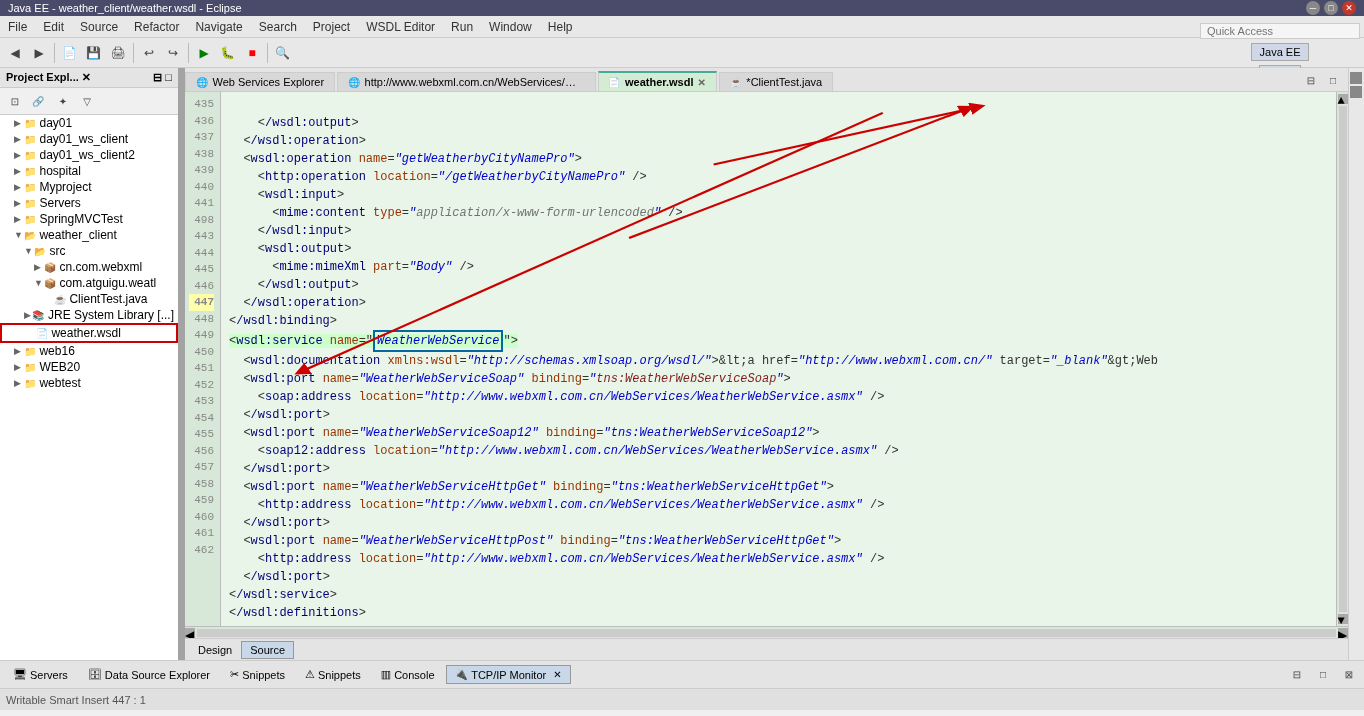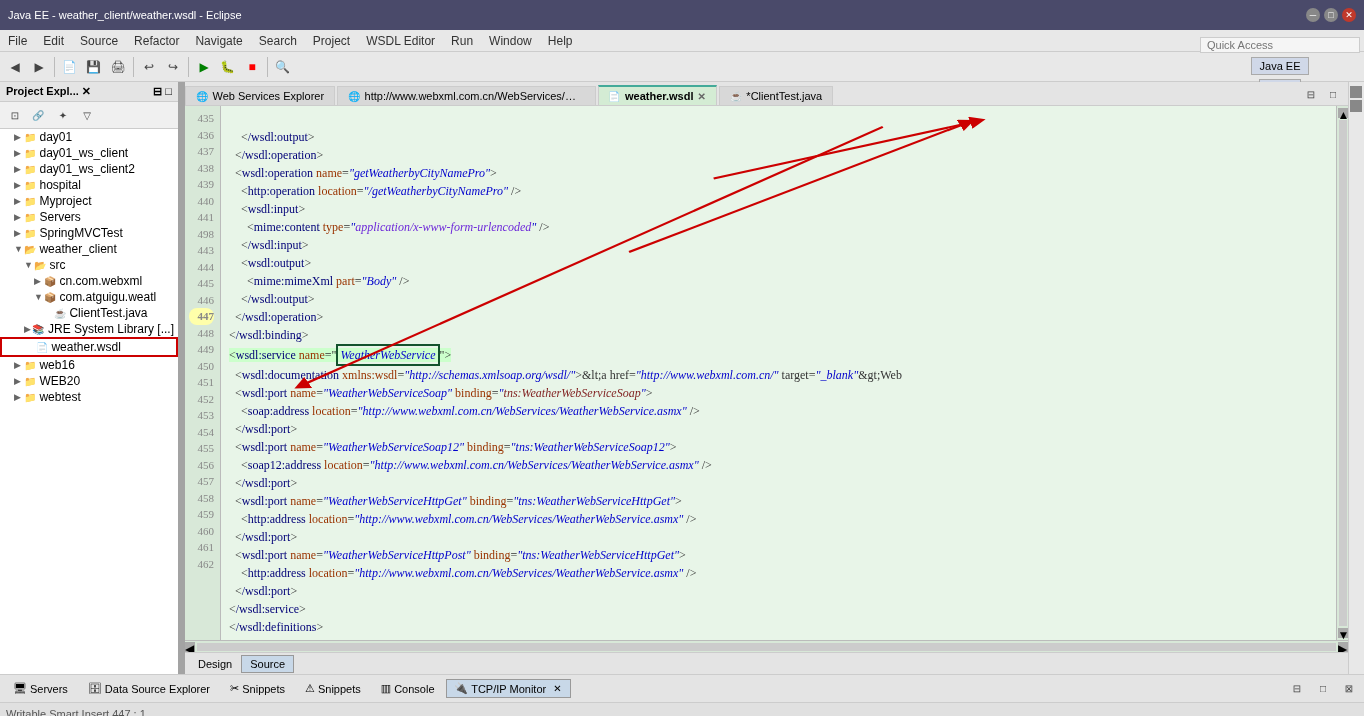--- a/index.html
+++ b/index.html
@@ -2,21 +2,21 @@
 <html><head>
   <meta charset="utf-8">
   <style>
     * { margin: 0; padding: 0; box-sizing: border-box; }
     body { font-family: 'Segoe UI', Arial, sans-serif; font-size: 12px; background: #f0f0f0; overflow: hidden; width: 1364px; height: 716px; }
 
     
     #title-bar {
       background: #4a4a6a;
       color: white;
-      height: 30px;
+      height: 16px;
       display: flex;
       align-items: center;
       padding: 0 8px;
       font-size: 11px;
       justify-content: space-between;
     }
     #title-bar .win-controls { display: flex; gap: 4px; }
     #title-bar .win-btn { width: 14px; height: 14px; border-radius: 50%; display: flex; align-items: center; justify-content: center; font-size: 9px; cursor: pointer; }
     #title-bar .win-btn.min { background: #888; }
     #title-bar .win-btn.max { background: #888; }
@@ -152,21 +152,21 @@
     }
     .tab .tab-close { font-size: 10px; color: #666; }
     .tab .tab-icon { font-size: 10px; }
 
     
     #code-editor {
       flex: 1;
       background: #e8f5e8;
       overflow: auto;
       display: flex;
-      font-family: Liberation Serif, serif;
+      font-family: Liberation Mono, monospace;
       font-size: 12px;
       position: relative;
     }
     #line-numbers {
       background: #d8e8d8;
       border-right: 1px solid #bbb;
       padding: 4px 6px 4px 4px;
       color: #888;
       font-size: 11px;
       min-width: 36px;
@@ -183,21 +183,21 @@
       overflow: auto;
     }
     .code-line { line-height: 1.5; }
     .attr { color: #993300; }
     .val { color: #0000cc; font-style: italic; }
     .tag { color: #000077; }
 
     
     .red-box-highlight {
       display: inline-block;
-      border: 2px solid #14532d;
+      border: 2px solid #0369a1;
       padding: 0 2px;
     }
 
     
     #arrow-overlay {
       position: absolute;
       top: 0; left: 0;
       width: 100%; height: 100%;
       pointer-events: none;
       z-index: 10;
@@ -447,21 +447,21 @@
         <div>437</div>
         <div>438</div>
         <div>439</div>
         <div>440</div>
         <div>441</div>
         <div>498</div>
         <div>443</div>
         <div>444</div>
         <div>445</div>
         <div>446</div>
-        <div style="background:#ffffaa;font-weight:bold;border-radius:8px;">447</div>
+        <div style="background:#ffffaa;font-weight:bold;">447</div>
         <div>448</div>
         <div>449</div>
         <div>450</div>
         <div>451</div>
         <div>452</div>
         <div>453</div>
         <div>454</div>
         <div>455</div>
         <div>456</div>
         <div>457</div>
@@ -470,21 +470,21 @@
         <div>460</div>
         <div>461</div>
         <div>462</div>
       </div>
       <div id="code-content">
 <span class="code-line">    &lt;<span class="tag">/wsdl:output</span>&gt;</span>
 <span class="code-line">  &lt;<span class="tag">/wsdl:operation</span>&gt;</span>
 <span class="code-line">  &lt;<span class="tag">wsdl:operation</span> <span class="attr">name</span>=<span class="val">"<span style="font-style:italic;color:#0000cc">getWeatherbyCityNamePro</span>"</span>&gt;</span>
 <span class="code-line">    &lt;<span class="tag">http:operation</span> <span class="attr">location</span>=<span class="val">"<span style="font-style:italic;color:#0000cc">/getWeatherbyCityNamePro</span>"</span> /&gt;</span>
 <span class="code-line">    &lt;<span class="tag">wsdl:input</span>&gt;</span>
-<span class="code-line">      &lt;<span class="tag">mime:content</span> <span class="attr">type</span>=<span class="val">"<span style="font-style:italic;color:#6d28d9">application/x-www-form-urlencoded</span>"</span> /&gt;</span>
+<span class="code-line">      &lt;<span class="tag">mime:content</span> <span class="attr">type</span>=<span class="val">"<span style="font-style:italic;color:#737373">application/x-www-form-urlencoded</span>"</span> /&gt;</span>
 <span class="code-line">    &lt;<span class="tag">/wsdl:input</span>&gt;</span>
 <span class="code-line">    &lt;<span class="tag">wsdl:output</span>&gt;</span>
 <span class="code-line">      &lt;<span class="tag">mime:mimeXml</span> <span class="attr">part</span>=<span class="val">"<span style="font-style:italic;color:#0000cc">Body</span>"</span> /&gt;</span>
 <span class="code-line">    &lt;<span class="tag">/wsdl:output</span>&gt;</span>
 <span class="code-line">  &lt;<span class="tag">/wsdl:operation</span>&gt;</span>
 <span class="code-line">&lt;<span class="tag">/wsdl:binding</span>&gt;</span>
 <span class="code-line" style="background:#ccffcc;">&lt;<span class="tag">wsdl:service</span> <span class="attr">name</span>="<span class="red-box-highlight" style="color:#0000cc;font-style:italic;">WeatherWebService</span>"&gt;</span>
 <span class="code-line">  &lt;<span class="tag">wsdl:documentation</span> <span class="attr">xmlns:wsdl</span>=<span class="val">"<span style="font-style:italic;color:#0000cc">http://schemas.xmlsoap.org/wsdl/</span>"</span>&gt;&amp;lt;a href=<span class="val">"<span style="font-style:italic;color:#0000cc">http://www.webxml.com.cn/</span>"</span> target=<span class="val">"<span style="font-style:italic;color:#0000cc">_blank</span>"</span>&amp;gt;Web</span>
 <span class="code-line">  &lt;<span class="tag">wsdl:port</span> <span class="attr">name</span>=<span class="val">"<span style="font-style:italic;color:#0000cc">WeatherWebServiceSoap</span>"</span> <span class="attr">binding</span>=<span class="val">"<span style="font-style:italic;color:#7f1d1d">tns:WeatherWebServiceSoap</span>"</span>&gt;</span>
 <span class="code-line">    &lt;<span class="tag">soap:address</span> <span class="attr">location</span>=<span class="val">"<span style="font-style:italic;color:#0000cc">http://www.webxml.com.cn/WebServices/WeatherWebService.asmx</span>"</span> /&gt;</span>

